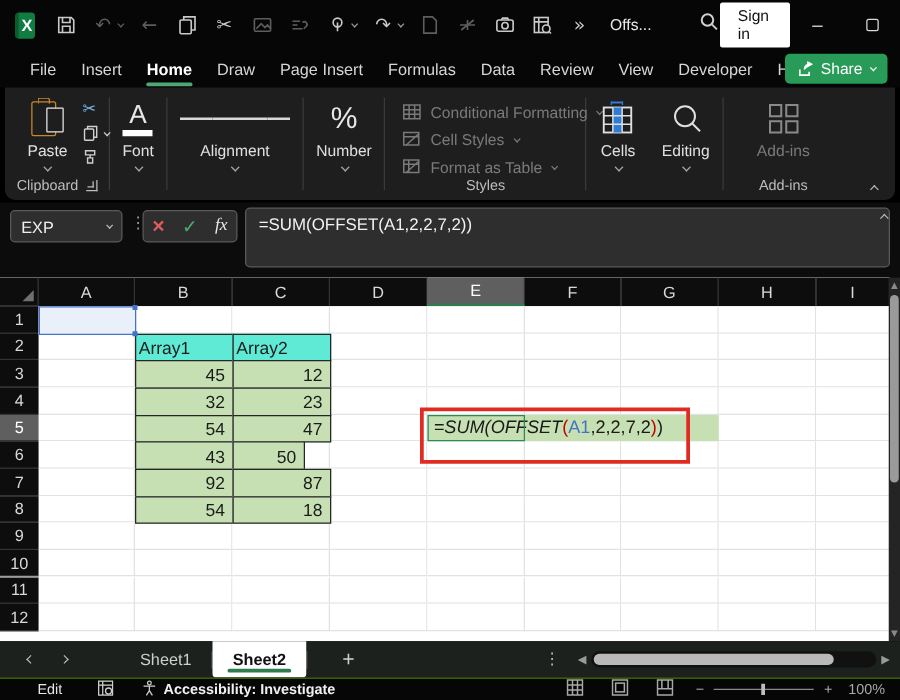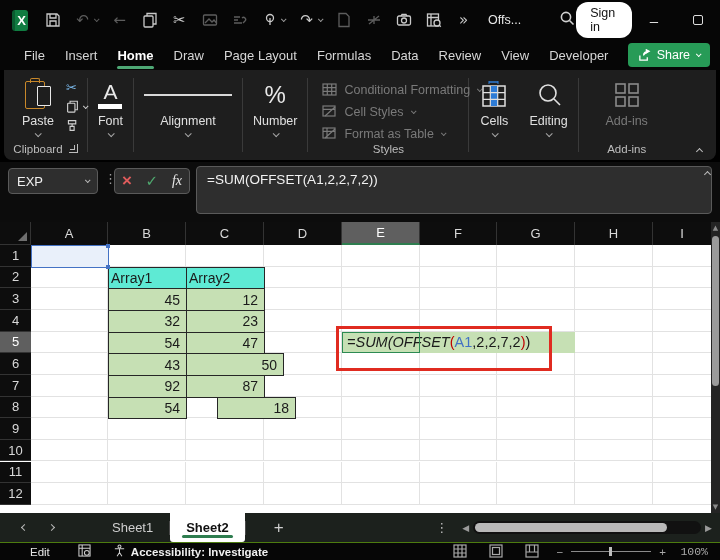--- a/index.html
+++ b/index.html
@@ -20,21 +20,21 @@
   .xl-logo { width:21px; height:21px; margin-left:12px; background:#107c41; border-radius:3px; display:flex; align-items:center; justify-content:center; color:#fff; font-weight:bold; font-size:13px; border-left:3px solid #0a5c30;}
   .qat { display:flex; align-items:center; gap:13px; margin-left:16px; }
   .qat .ic { width:17px; height:17px; display:flex; align-items:center; justify-content:center; color:#c9c9c9; font-size:15px; }
   .qat .ic.dis { color:#5d5d5d; }
   .qat .withchev { display:flex; align-items:center; gap:3px; }
   .qat .chev { color:#9a9a9a; }
   .qat svg { stroke:currentColor; fill:none; stroke-width:1.3; }
   #doc-title { margin-left:16px; font-size:12.5px; color:#e8e8e8; }
   #search-btn { margin-left:38px; }
   #search-btn svg { stroke:#d0d0d0; fill:none; stroke-width:1.6; }
-  #signin { background:#fff; color:#111; font-size:12.5px; padding:4px 14px; border-radius:12px; }
+  #signin { background:#fff; color:#111; font-size:12.5px; padding:4px 14px; border-radius:2px; }
   .wctl { display:flex; align-items:center; margin-left:auto; }
   .wctl > div { width:44px; height:40px; display:flex; align-items:center; justify-content:center; color:#dcdcdc; font-size:15px; }
   .maxbox { width:10px; height:10px; border:1.4px solid #dcdcdc; border-radius:2px; }
 
   
   #menubar { position:absolute; top:40px; left:0; width:720px; height:30px; background:#060606; display:flex; align-items:center; padding-left:14px; }
   .menu-item { color:#d6d6d6; font-size:13px; padding:5px 10px; position:relative; white-space:nowrap; }
   .menu-item.active { color:#fff; font-weight:bold; }
   .menu-item.active::after { content:""; position:absolute; left:10px; right:10px; bottom:-1px; height:2.5px; background:#4ea875; border-radius:2px; }
   #share-btn { position:absolute; right:10px; top:3px; height:24px; background:#279b57; border-radius:4px; color:#fff; display:flex; align-items:center; gap:6px; padding:0 10px; font-size:12.5px; }
@@ -125,21 +125,21 @@
   #sb-mode { margin-left:30px; color:#e6e6e6; }
   #sb-macro { margin-left:28px; } 
   #sb-macro svg, #sb-access-icon svg { stroke:#cfcfcf; fill:none; stroke-width:1.1; }
   #sb-access-icon { margin-left:22px; margin-right:5px; }
   #sb-access { color:#f0f0f0; font-weight:bold; }
   .sb-views { display:flex; gap:22px; margin-left:auto; margin-right:18px; }
   .sb-views svg { stroke:#a8a8a8; fill:none; stroke-width:1.2; }
   #sb-zoom { display:flex; align-items:center; gap:8px; margin-right:12px; color:#a8a8a8; }
   #zoomtrack { width:80px; height:1.5px; background:#8a8a8a; position:relative; }
   #zoomthumb { position:absolute; left:38px; top:-4px; width:2.5px; height:9px; background:#bdbdbd; }
-  #sb-zoomval { width:34px; text-align:right; color:#a8a8a8;font-family:Liberation Mono, monospace; }
+  #sb-zoomval { width:34px; text-align:right; color:#a8a8a8; }
 </style>
 </head>
 <body>
 
 <div id="titlebar">
   <div class="xl-logo">X</div>
   <div class="qat">
     <span class="ic">
         <svg width="16" height="16" viewBox="0 0 16 16">
           <path d="M2 2h10l2 2v10H2z"></path>
@@ -224,21 +224,21 @@
 
   </div>
 </div>
 
 <div id="menubar">
 
   <div class="menu-item">File</div>
     <div class="menu-item">Insert</div>
     <div class="menu-item active">Home</div>
     <div class="menu-item">Draw</div>
-    <div class="menu-item">Page Layout</div>
+    <div class="menu-item">Page Insert</div>
     <div class="menu-item">Formulas</div>
     <div class="menu-item">Data</div>
     <div class="menu-item">Review</div>
     <div class="menu-item">View</div>
     <div class="menu-item">Developer</div>
     <div class="menu-item">Help</div>
     <div id="share-btn">
     <svg width="13" height="13" viewBox="0 0 14 14">
         <path d="M2 7v5h8V9"></path>
         <path d="M6 7c0-3 2-4.5 6-4.5M9 .8l3 1.7-3 1.7z" fill="#fff"></path>
@@ -565,25 +565,25 @@
     <div class="cell" style="left: 653px; top: 261.15px; width: 59px; height: 21.65px;"></div>
     <div class="tcell hdr" style="left: 108px; top: 44.65px; width: 79px; height: 22.65px;">Array1</div>
     <div class="tcell hdr" style="left: 186px; top: 44.65px; width: 79px; height: 22.65px;">Array2</div>
     <div class="tcell val" style="left: 108px; top: 66.3px; width: 79px; height: 22.65px;">45</div>
     <div class="tcell val" style="left: 186px; top: 66.3px; width: 79px; height: 22.65px;">12</div>
     <div class="tcell val" style="left: 108px; top: 87.95px; width: 79px; height: 22.65px;">32</div>
     <div class="tcell val" style="left: 186px; top: 87.95px; width: 79px; height: 22.65px;">23</div>
     <div class="tcell val" style="left: 108px; top: 109.6px; width: 79px; height: 22.65px;">54</div>
     <div class="tcell val" style="left: 186px; top: 109.6px; width: 79px; height: 22.65px;">47</div>
     <div class="tcell val" style="left: 108px; top: 131.25px; width: 79px; height: 22.65px;">43</div>
-    <div class="tcell val" style="left: 186px; top: 131.25px; width: 98px; height: 22.65px; padding-left: 10px;">50</div>
+    <div class="tcell val" style="left: 186px; top: 131.25px; width: 58px; height: 22.65px; padding-left: 10px;">50</div>
     <div class="tcell val" style="left: 108px; top: 152.9px; width: 79px; height: 22.65px;">92</div>
     <div class="tcell val" style="left: 186px; top: 152.9px; width: 79px; height: 22.65px;">87</div>
     <div class="tcell val" style="left: 108px; top: 174.55px; width: 79px; height: 22.65px;">54</div>
-    <div class="tcell val" style="left: 186px; top: 174.55px; width: 79px; height: 22.65px; margin-left: 31px;">18</div>
+    <div class="tcell val" style="left: 186px; top: 174.55px; width: 79px; height: 22.65px;">18</div>
     <div id="a1ref" style="left: 31px; top: 23px; width: 78px; height: 22.65px;">
       <span class="h" style="right:-2px;top:-2px"></span>
       <span class="h" style="right:-2px;bottom:-2px"></span>
     </div>
     <div id="e5strip" style="left: 342px; top: 109.6px; width: 233px; height: 21.65px;">
       <span style="color: rgb(26, 26, 26); font-style: italic;">=SUM(OFFSET</span>
       <span style="color: rgb(192, 0, 0);">(</span>
       <span style="color: rgb(68, 114, 196);">A1</span>
       <span style="color: rgb(26, 26, 26);">,2,2,7,2</span>
       <span style="color: rgb(192, 0, 0);">)</span>

